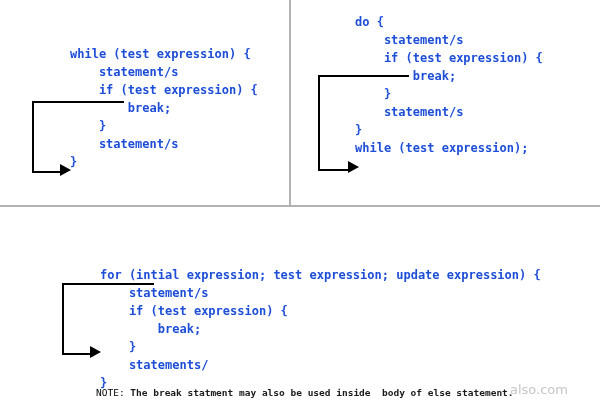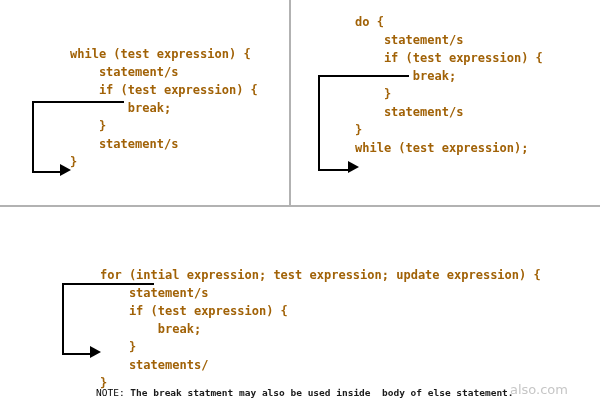--- a/index.html
+++ b/index.html
@@ -31,21 +31,21 @@
     height: 2px;
     background: #b2b2b2;
   }
   pre.code {
     position: absolute;
     margin: 0;
     font-family: "DejaVu Sans Mono", monospace;
     font-weight: 700;
     font-size: 12px;
     line-height: 18px;
-    color: #a16207;
+    color: #1d4ed8;
     white-space: pre;
   }
   #code-while { left: 70px;  top: 45px;  }
   #code-do    { left: 355px; top: 13px;  }
   #code-for   { left: 100px; top: 221px; margin-top: 45px; }
 
   
   .seg-h {
     position: absolute;
     height: 2px;

